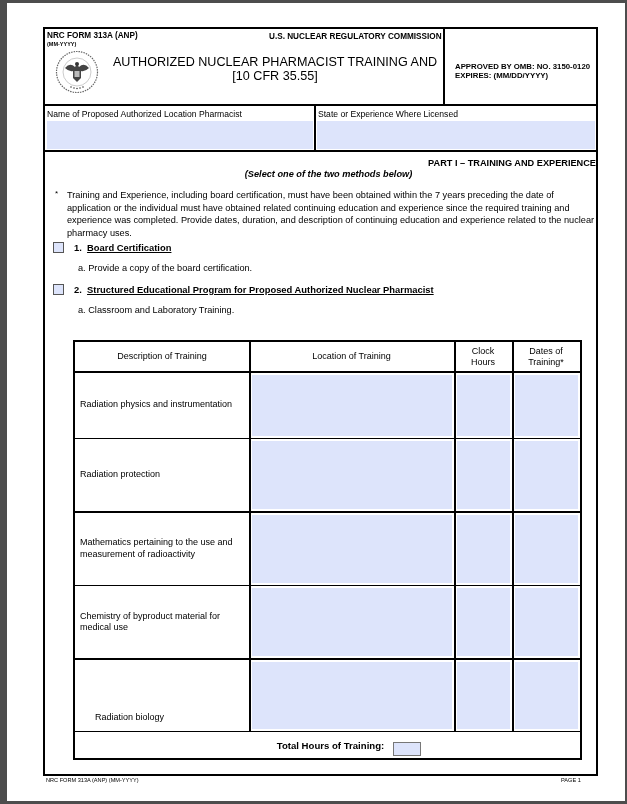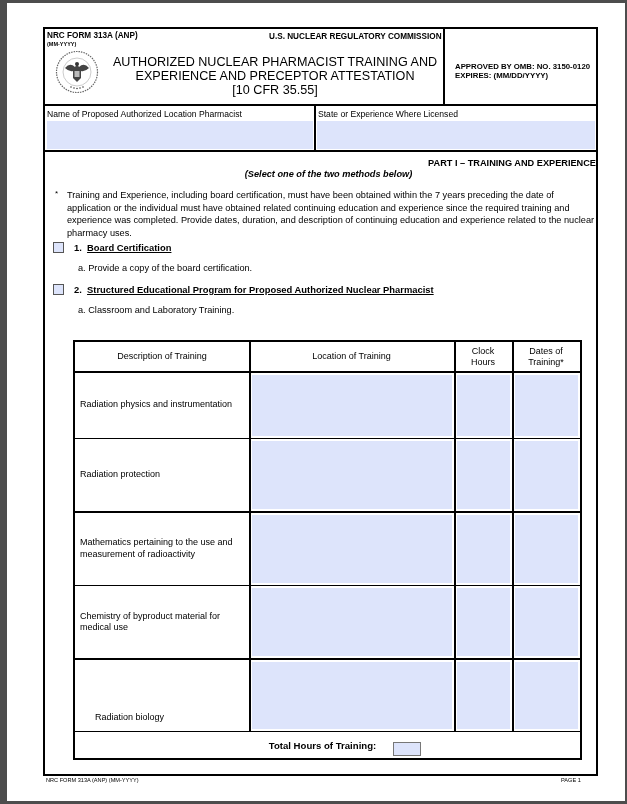--- a/index.html
+++ b/index.html
@@ -98,21 +98,20 @@
     <circle cx="22" cy="14" r="2" fill="#333"></circle>
     <circle cx="16" cy="37" r="0.8" fill="#444"></circle>
       <circle cx="19" cy="38" r="0.8" fill="#444"></circle>
     <circle cx="22" cy="38.5" r="0.8" fill="#444"></circle>
       <circle cx="25" cy="38" r="0.8" fill="#444"></circle>
     <circle cx="28" cy="37" r="0.8" fill="#444"></circle>
   </svg>
 
   <div class="abs title">
     <div>AUTHORIZED NUCLEAR PHARMACIST TRAINING AND</div>
-    <div>EXPERIENCE AND PRECEPTOR ATTESTATION</div>
     <div>[10 CFR 35.55]</div>
   </div>
 
   <div class="abs omb">
     <div>APPROVED BY OMB: NO. 3150-0120</div>
     <div>EXPIRES:  (MM/DD/YYYY)</div>
   </div>
 
   <div class="row2-divider-v"></div>
   <div class="row2-divider-h"></div>
@@ -187,21 +186,21 @@
       <div style="position: absolute; left: 0px; top: 317.5px; width: 505px; height: 71px;">
         <div class="tcell-text row-desc" style="left: 15px; top: 0px; width: 168px; height: 71px; margin-top: 23px;">Radiation biology</div>
         <div class="fill" style="position: absolute; left: 177px; top: 2px; width: 200px; height: 67px; font-size: 9px;"></div>
         <div class="fill" style="position: absolute; left: 382px; top: 2px; width: 53px; height: 67px; font-size: 9px;"></div>
         <div class="fill" style="position: absolute; left: 440px; top: 2px; width: 63px; height: 67px; font-size: 9px;"></div>
       </div>
       <div style="position: absolute; left: 0px; top: 388.5px; width: 505px; height: 1.5px; background: rgb(0, 0, 0);"></div>
       <div style="position: absolute; left: 174px; top: 0px; width: 1.5px; height: 388.5px; background: rgb(0, 0, 0);"></div>
       <div style="position: absolute; left: 379px; top: 0px; width: 1.5px; height: 388.5px; background: rgb(0, 0, 0);"></div>
       <div style="position: absolute; left: 437px; top: 0px; width: 1.5px; height: 388.5px; background: rgb(0, 0, 0);"></div>
-      <div style="position: absolute; left: 0px; top: 390px; width: 505px; height: 26px; display: flex; align-items: center; justify-content: center;">
+      <div style="position: absolute; left: 8px; top: 390px; width: 505px; height: 26px; display: flex; align-items: center; justify-content: center;">
         <span class="total-label" style="margin-left: -10px;">Total Hours of Training:</span>
       </div>
       <div class="total-field" style="left: 318px; top: 400px;"></div>
     </div>
 
 </div>
 
 <div class="abs footer-left">NRC FORM 313A (ANP)  (MM-YYYY)</div>
 <div class="abs footer-right">PAGE 1</div>
 

